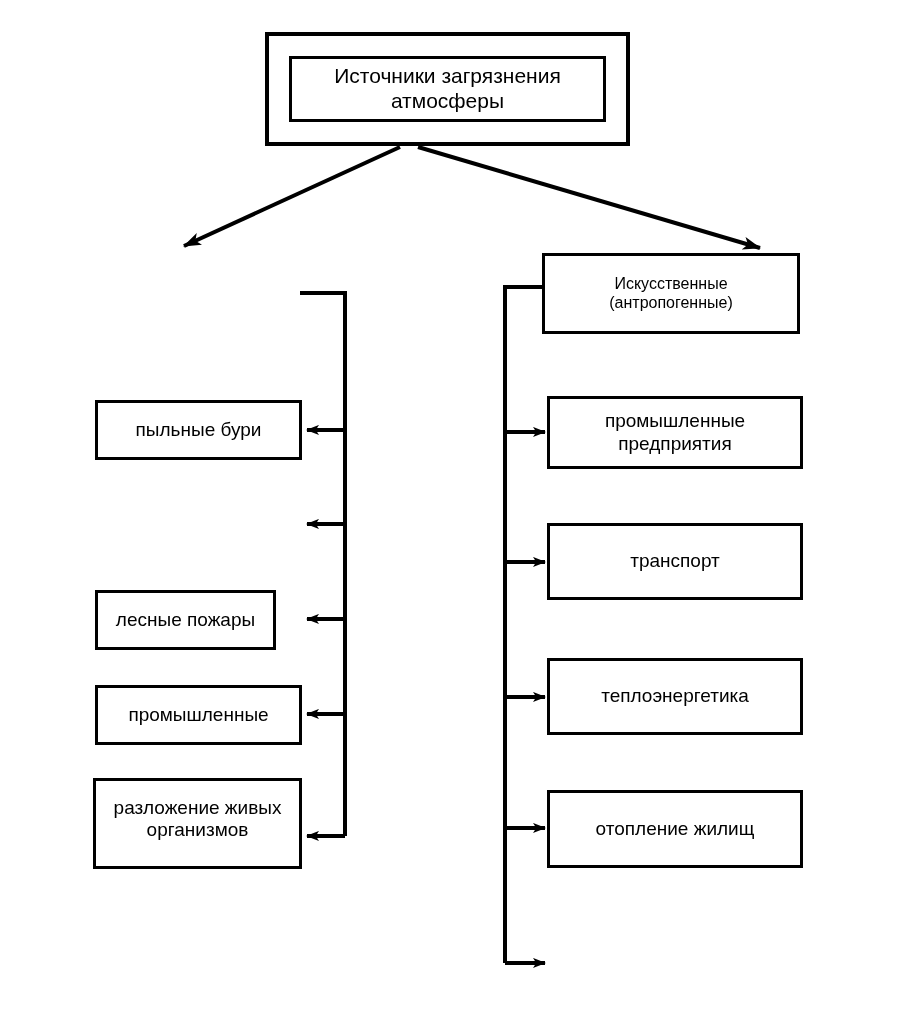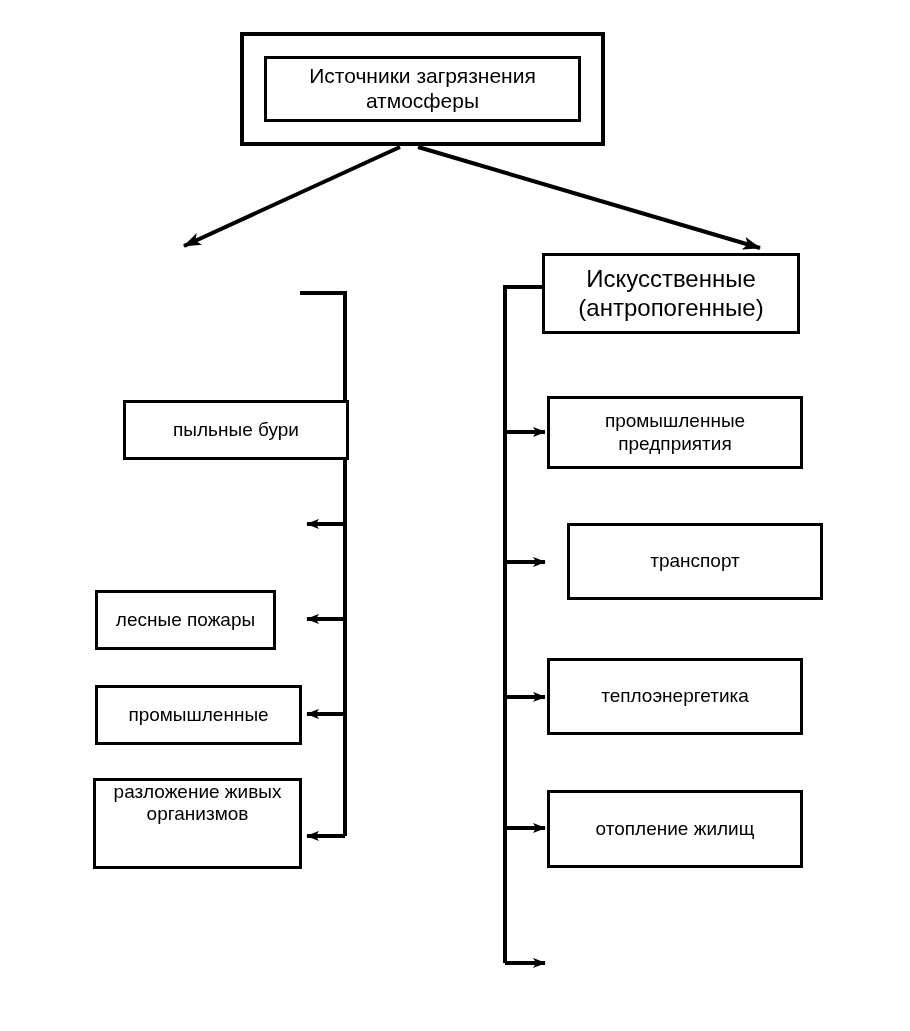--- a/index.html
+++ b/index.html
@@ -39,34 +39,35 @@
     z-index: 3;
   }
   .node .lbl {
     display: block;
     white-space: pre-line;
   }
   .node-root {
     border: 4px solid #000000;
     padding: 20px;
     background: #ffffff;
+    margin-left: 25px;
   }
   .node-root .inner {
     border: 3px solid #000000;
     width: 100%;
     height: 100%;
     display: flex;
     align-items: center;
     justify-content: center;
     box-sizing: border-box;
   }
   .t-root   { font-size: 21px; }
-  .t-branch { font-size: 24px; }
+  .t-branch { font-size: 16px; }
   .t-leaf   { font-size: 19px; }
-  .align-top { align-items: flex-start; }
+  .align-top { align-items: flex-start; padding-top: 16px; }
 </style>
 </head>
 <body>
 
 <div id="canvas">
 
   <svg id="wires" viewBox="0 0 910 1031" xmlns="http://www.w3.org/2000/svg">
     <defs>
       <marker id="ah" markerWidth="13" markerHeight="11" refX="12" refY="5.5" orient="auto" markerUnits="userSpaceOnUse">
         <path d="M0,0.4 L13,5.5 L0,10.6 L3.2,5.5 Z" fill="#000000"></path>
@@ -103,39 +104,39 @@
 атмосферы</span>
     </div>
   </div>
 
 
   <div class="node" style="left:542px; top:253px; width:258px; height:81px;">
     <span class="lbl t-branch">Искусственные
 (антропогенные)</span>
   </div>
 
-  <div class="node" style="left:95px; top:400px; width:226px; height:60px;margin-left:28px;">
+  <div class="node" style="left:95px; top:400px; width:207px; height:60px;">
     <span class="lbl t-leaf">пыльные бури</span>
   </div>
   <div class="node" style="left:95px; top:590px; width:181px; height:60px;">
     <span class="lbl t-leaf">лесные пожары</span>
   </div>
   <div class="node" style="left:95px; top:685px; width:207px; height:60px;">
     <span class="lbl t-leaf">промышленные</span>
   </div>
   <div class="node align-top" style="left:93px; top:778px; width:209px; height:91px;">
     <span class="lbl t-leaf">разложение живых
 организмов</span>
   </div>
 
   <div class="node" style="left:547px; top:396px; width:256px; height:73px;">
     <span class="lbl t-leaf">промышленные
 предприятия</span>
   </div>
-  <div class="node" style="left:547px; top:523px; width:256px; height:77px;margin-left:20px;">
+  <div class="node" style="left:547px; top:523px; width:256px; height:77px;">
     <span class="lbl t-leaf">транспорт</span>
   </div>
   <div class="node" style="left:547px; top:790px; width:256px; height:78px;">
     <span class="lbl t-leaf">отопление жилищ</span>
   </div>
   <div class="node" style="left:547px; top:658px; width:256px; height:77px;">
     <span class="lbl t-leaf">теплоэнергетика</span>
   </div>
 
 </div>

